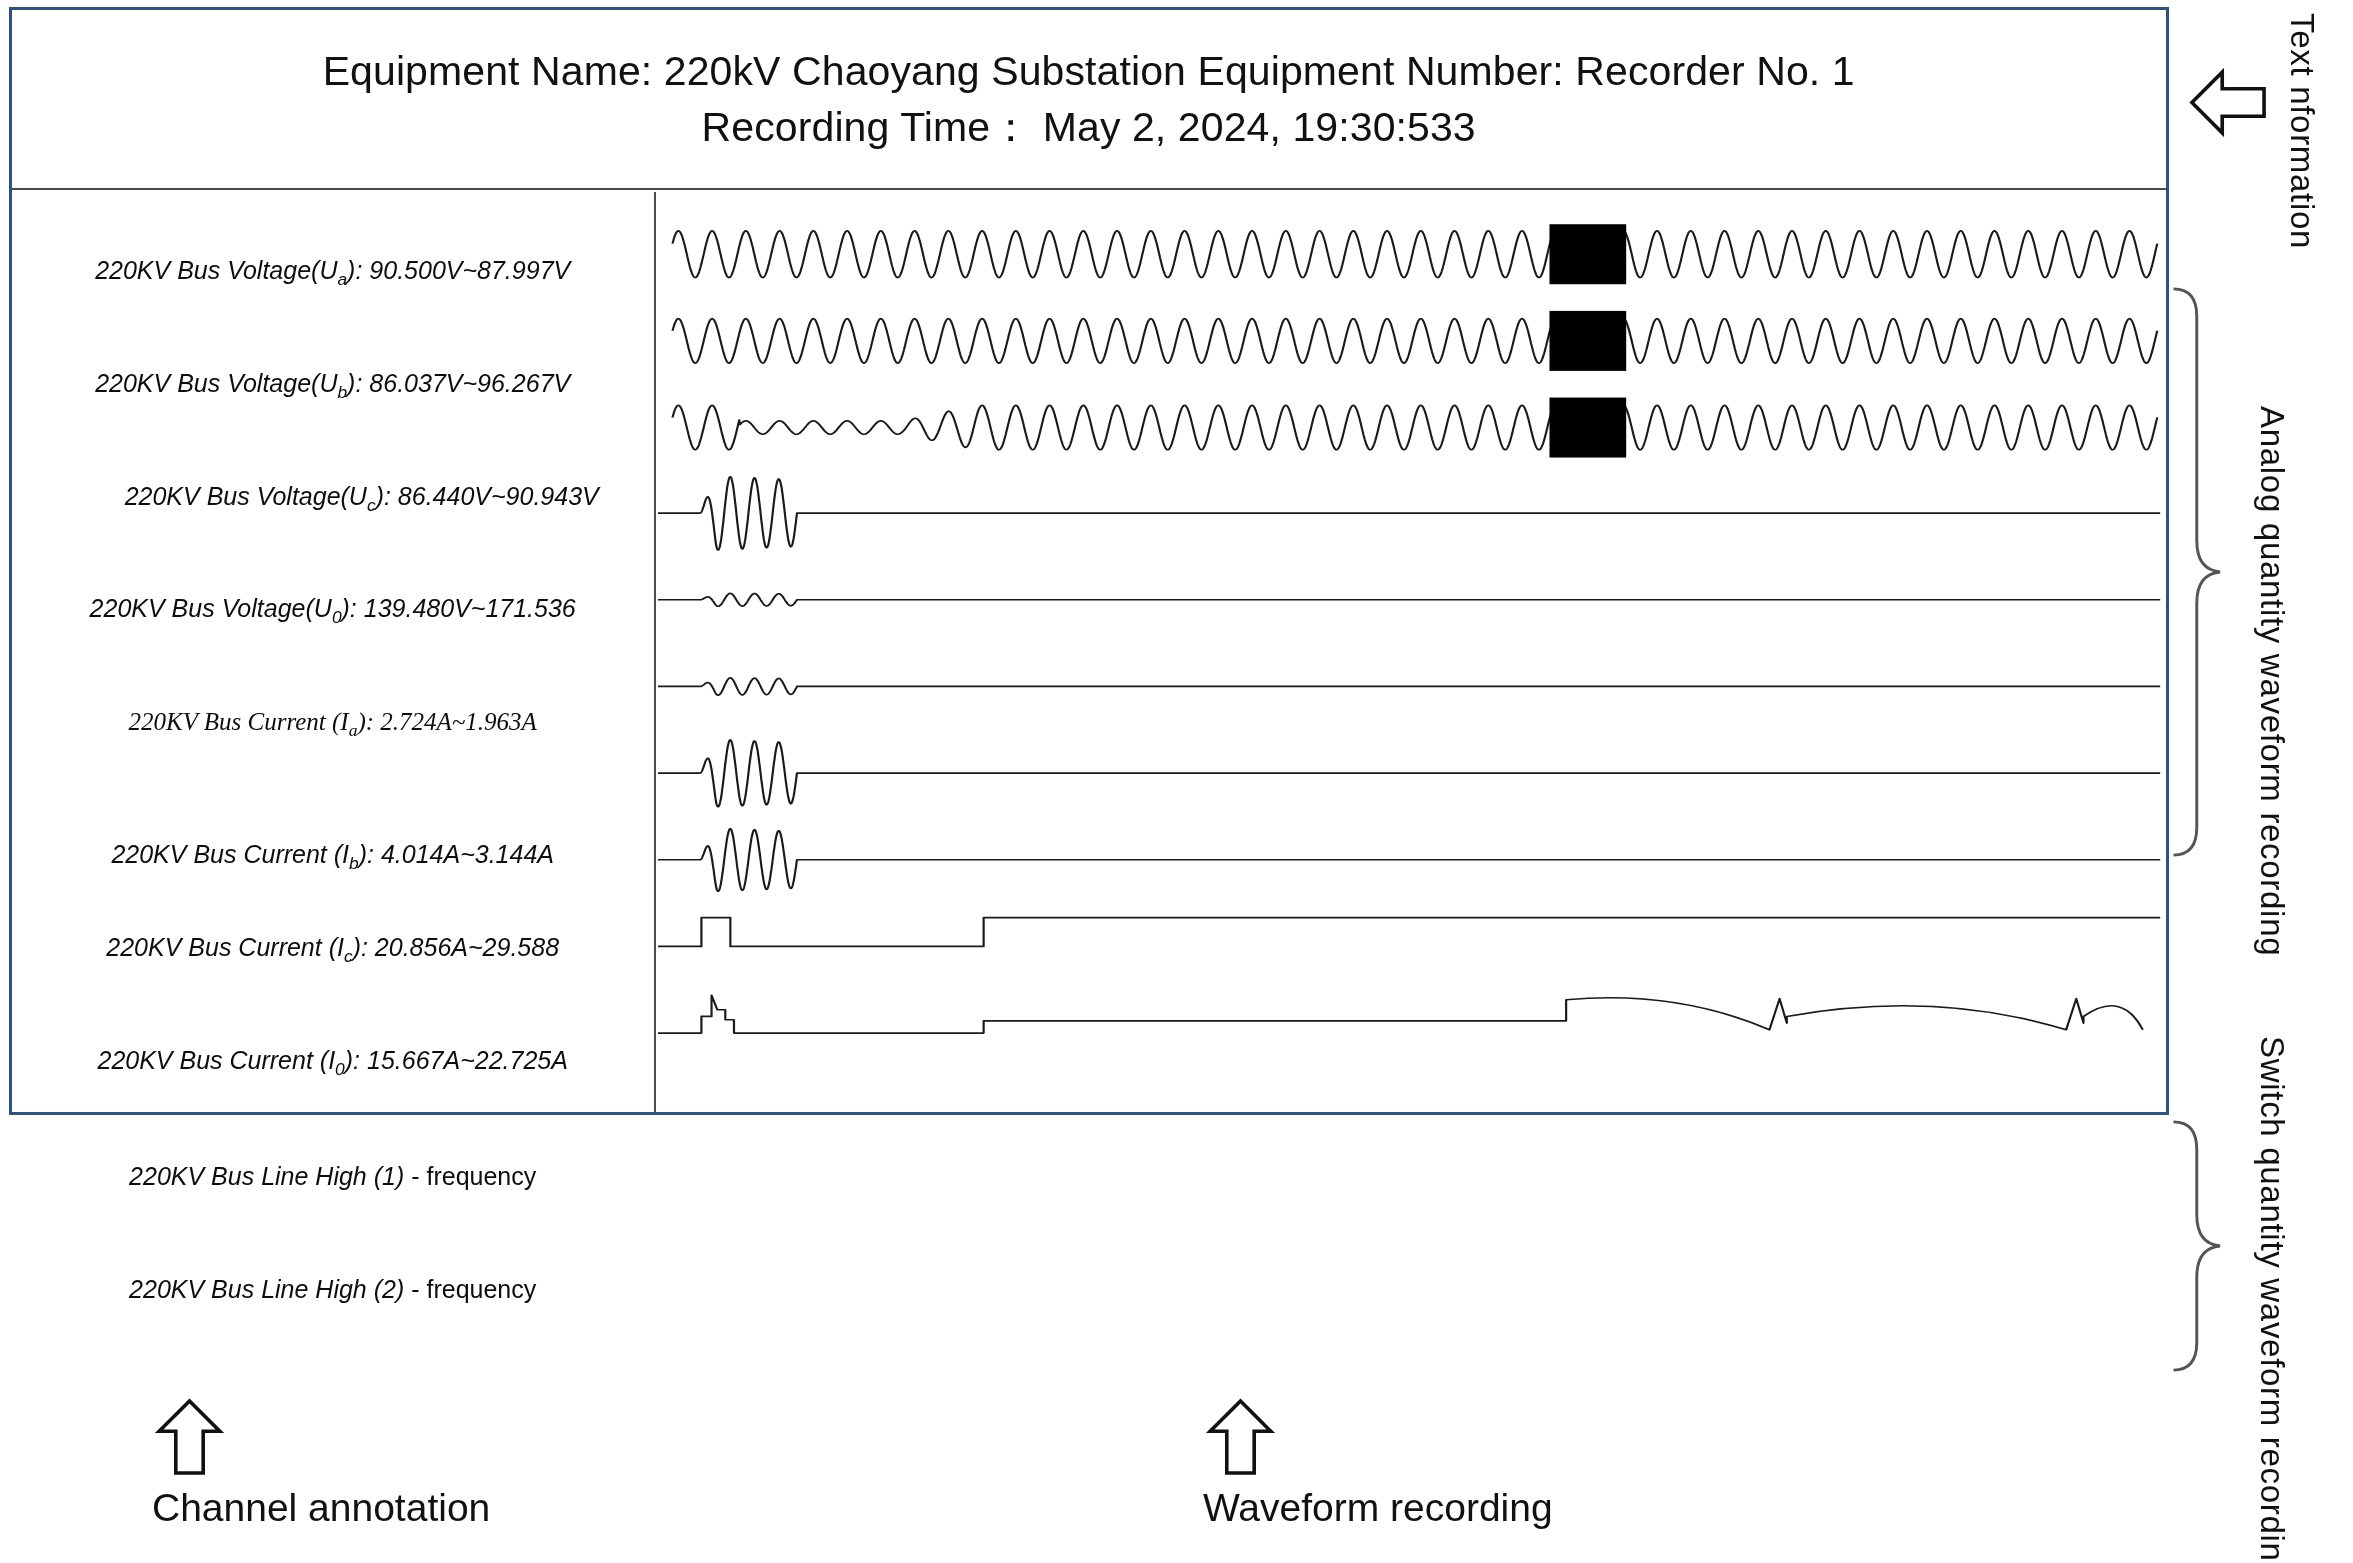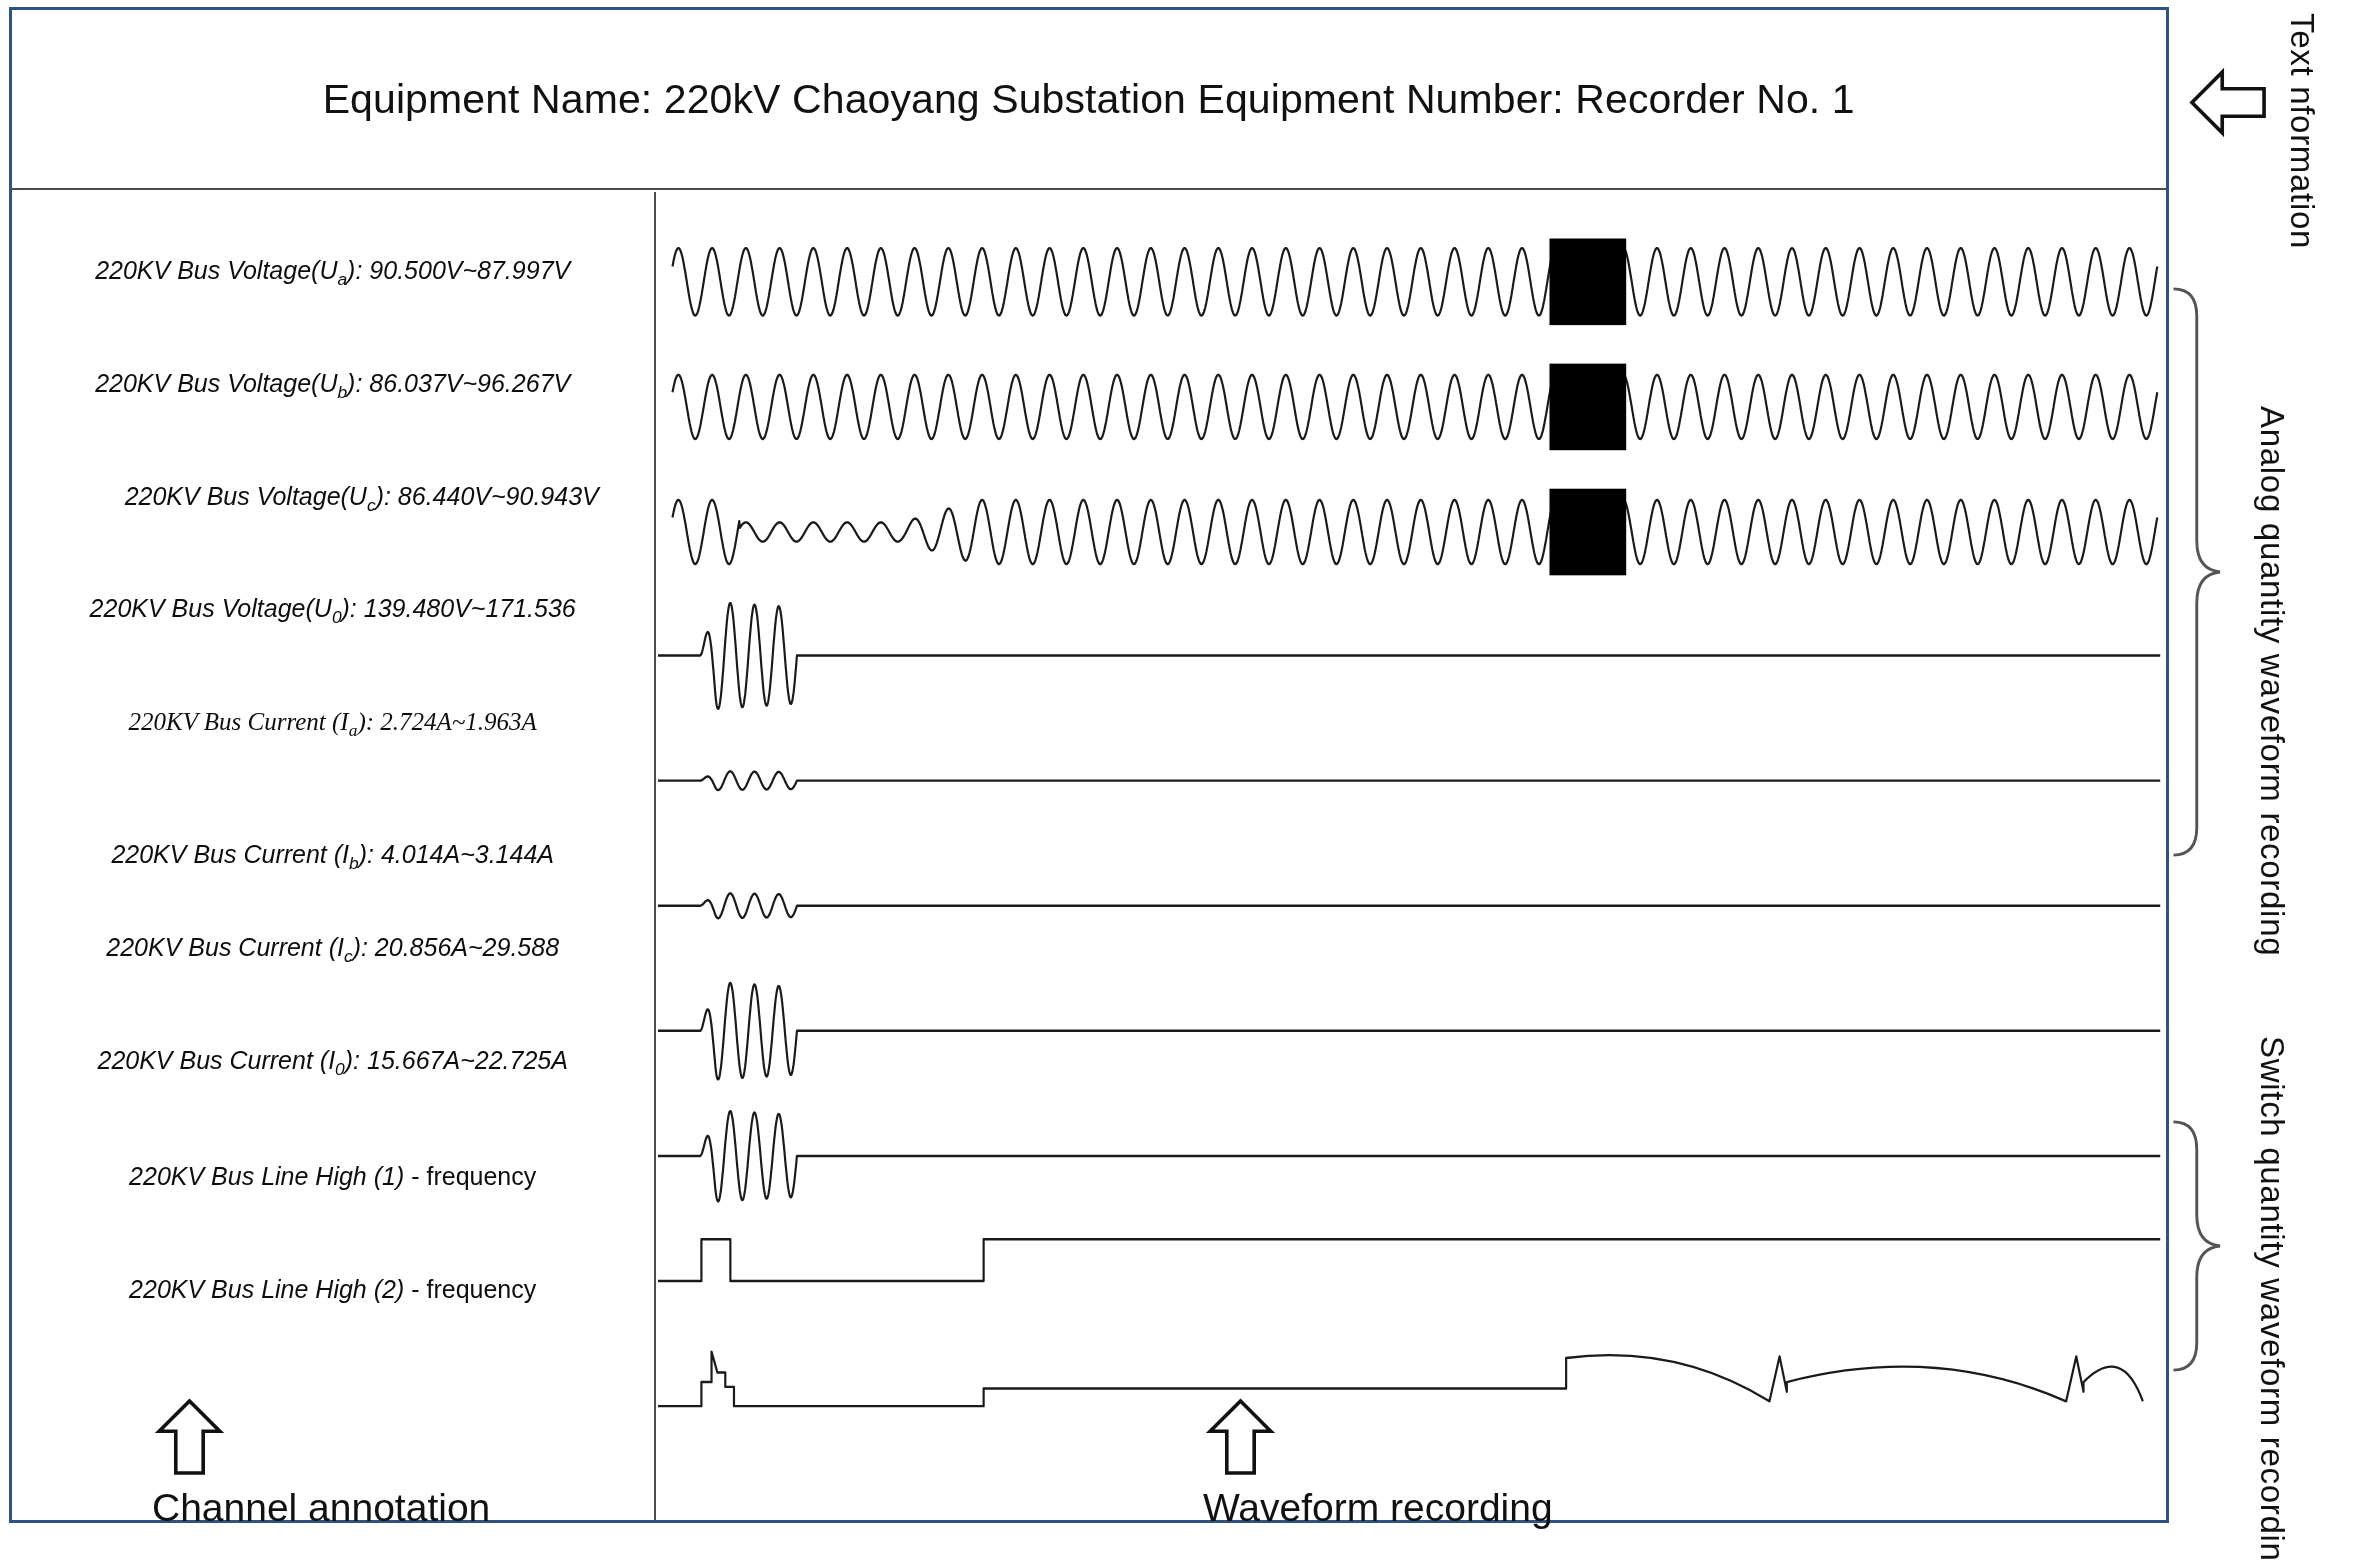--- a/index.html
+++ b/index.html
@@ -15,21 +15,21 @@
     position: relative;
     overflow: hidden;
   }
 
   
   #recorder-frame {
     position: absolute;
     left: 8.7px;
     top: 7.2px;
     width: 2160px;
-    height: 1516px;
+    height: 1108px;
     border: 3.6px solid #2e5282;
     box-sizing: border-box;
     background: #ffffff;
   }
 
   
   #header-block {
     position: absolute;
     left: 0;
     top: 0;
@@ -149,20 +149,21 @@
     white-space: nowrap;
   }
 </style>
 </head>
 <body>
 
 <div id="recorder-frame">
 
   <div id="header-block">
     <div class="header-line">Equipment Name: 220kV Chaoyang Substation Equipment Number: Recorder No.  1</div>
+    <div class="header-line">Recording Time： May 2, 2024, 19:30:533</div>
   </div>
 
   <div id="body-block">
 
     <div id="label-column">
 
     <div class="chan-label" style="top: 81px;"><span>220KV Bus Voltage(U<span class="sub">a</span>): 90.500V~87.997V</span></div>
         <div class="chan-label" style="top: 194px;"><span>220KV Bus Voltage(U<span class="sub">b</span>): 86.037V~96.267V</span></div>
         <div class="chan-label" style="top: 307px; padding-left: 29px;"><span>220KV Bus Voltage(U<span class="sub">c</span>): 86.440V~90.943V</span></div>
         <div class="chan-label" style="top: 419px;"><span>220KV Bus Voltage(U<span class="sub">0</span>): 139.480V~171.536</span></div>

